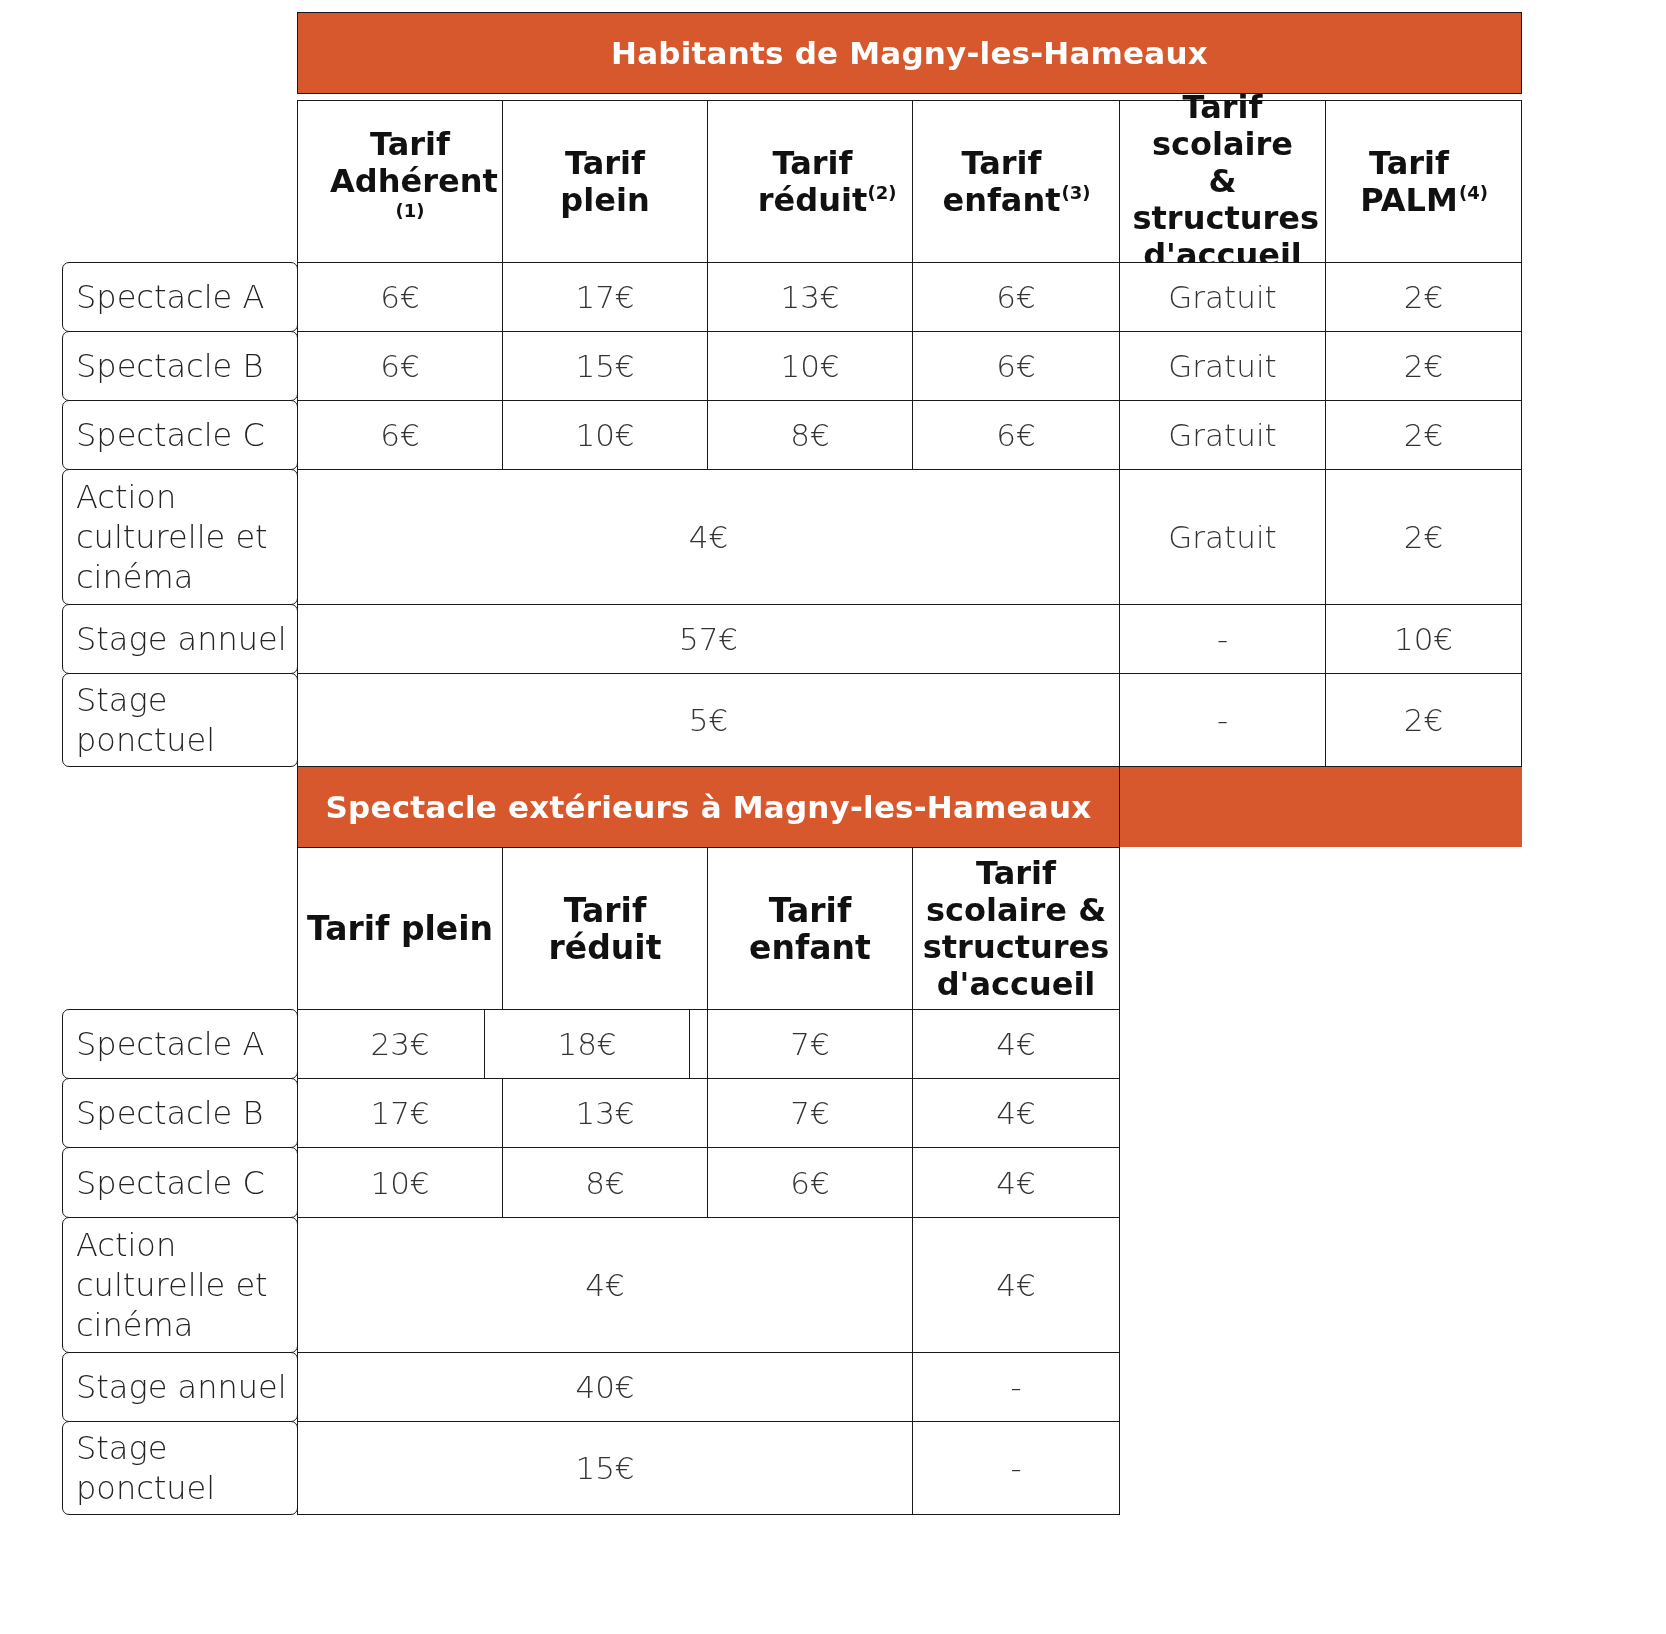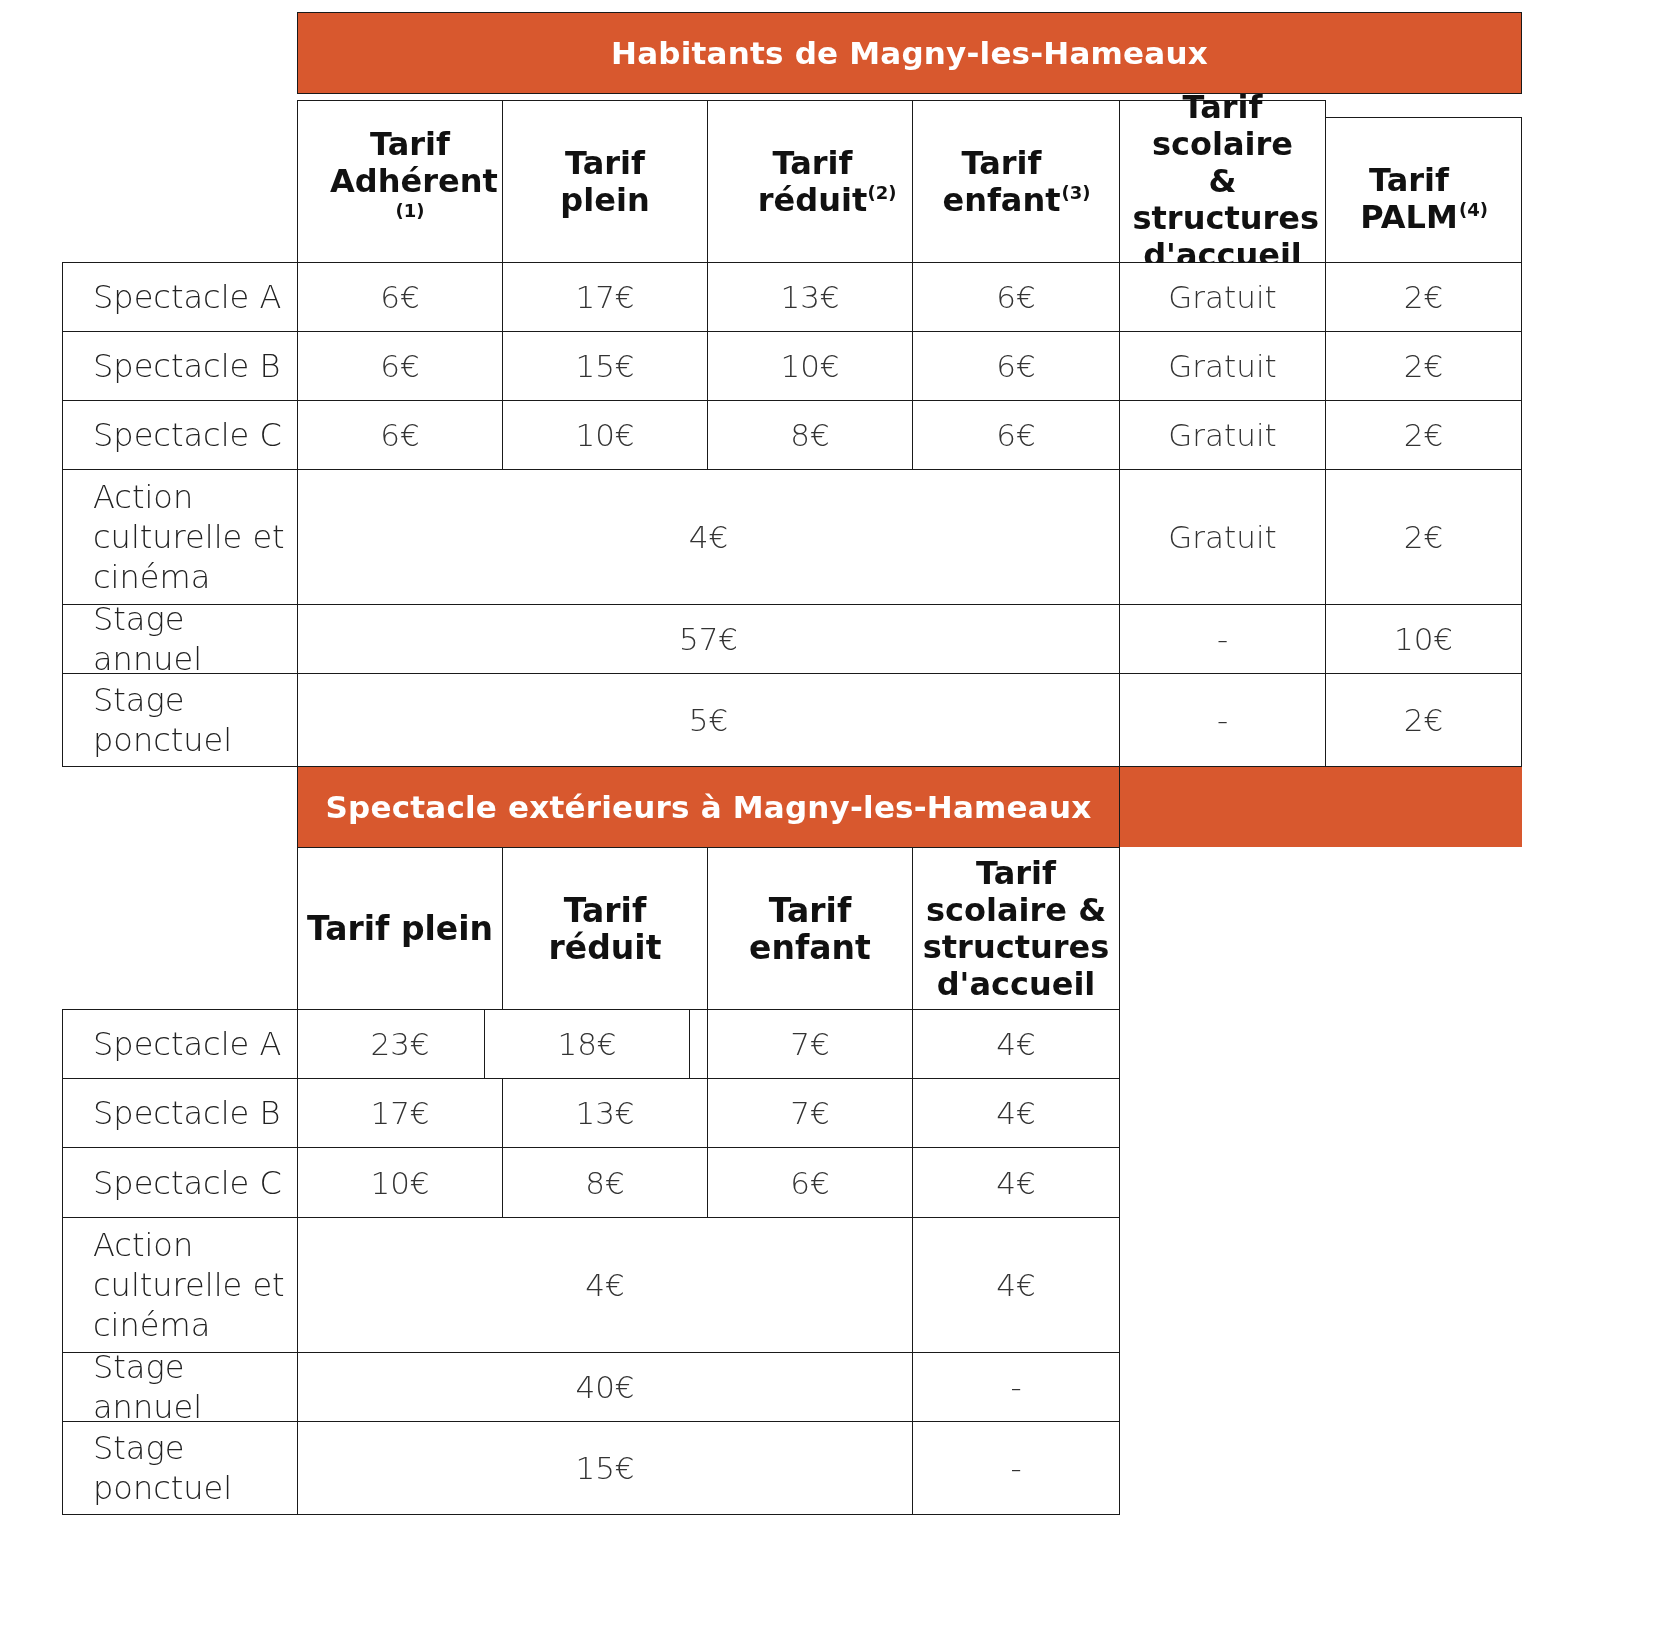--- a/index.html
+++ b/index.html
@@ -6,22 +6,22 @@
   body { width:1666px; height:1634px; position:relative; overflow:hidden;
          font-family:"DejaVu Sans","Liberation Sans",sans-serif; color:#111; }
   .abs { position:absolute; box-sizing:border-box; }
   .band { background:#d8582e; color:#ffffff; font-weight:bold; font-size:31px;
           display:flex; align-items:center; justify-content:center;
           border:1.5px solid #1a1a1a; letter-spacing:0.2px; }
   .cell { border:1.5px solid #1a1a1a; background:#fff; display:flex;
           align-items:center; justify-content:center; text-align:center; }
   .hcell { font-weight:bold; font-size:32px; line-height:37px; padding:0 4px; }
   .hcell sup { font-size:18px; vertical-align:12px; line-height:0; }
-  .lcell { justify-content:flex-start; text-align:left; padding-left:30px;
-           font-size:32px; line-height:40px; font-weight:300; color:#222; }
+  .lcell { justify-content:flex-start; text-align:left; padding-left:13px;
+           font-size:32px; line-height:40px; font-weight:300; color:#222;border-radius:7px; }
   .vcell { font-size:31px; color:#333; font-weight:300; }
   .h2 { font-size:33px; line-height:37px; }
 </style>
 </head>
 <body>
 
 <div class="abs band" style="left:297px;top:12px;width:1225px;height:82px;">Habitants de Magny-les-Hameaux</div>
 
 <div class="abs cell hcell" style="left:297px;top:100px;width:206px;height:163px;padding-left:24px;">
   <div><span style="display:inline-block;width:160px;">Tarif Adhérent</span><sup>(1)</sup></div>
@@ -31,21 +31,21 @@
 </div>
 <div class="abs cell hcell" style="left:707px;top:100px;width:240px;height:163px;">
   <div><span style="display:inline-block;width:110px;">Tarif réduit</span><sup>(2)</sup></div>
 </div>
 <div class="abs cell hcell" style="left:912px;top:100px;width:208px;height:163px;">
   <div><span style="display:inline-block;width:120px;">Tarif enfant</span><sup>(3)</sup></div>
 </div>
 <div class="abs cell hcell" style="left:1119px;top:100px;width:207px;height:163px;">
   <div><span style="display:inline-block;width:180px;">Tarif scolaire &amp; structures d'accueil</span></div>
 </div>
-<div class="abs cell hcell" style="left:1325px;top:100px;width:197px;height:163px;margin-top:17px;">
+<div class="abs cell hcell" style="left:1325px;top:100px;width:197px;height:163px;">
   <div><span style="display:inline-block;width:100px;">Tarif PALM</span><sup>(4)</sup></div>
 </div>
 
 <div class="abs cell lcell" style="left:62px;top:262px;width:236px;height:70px;">Spectacle A</div>
 <div class="abs cell vcell" style="left:297px;top:262px;width:206px;height:70px;">6€</div>
 <div class="abs cell vcell" style="left:502px;top:262px;width:206px;height:70px;">17€</div>
 <div class="abs cell vcell" style="left:707px;top:262px;width:206px;height:70px;">13€</div>
 <div class="abs cell vcell" style="left:912px;top:262px;width:208px;height:70px;">6€</div>
 <div class="abs cell vcell" style="left:1119px;top:262px;width:207px;height:70px;">Gratuit</div>
 <div class="abs cell vcell" style="left:1325px;top:262px;width:197px;height:70px;">2€</div>

